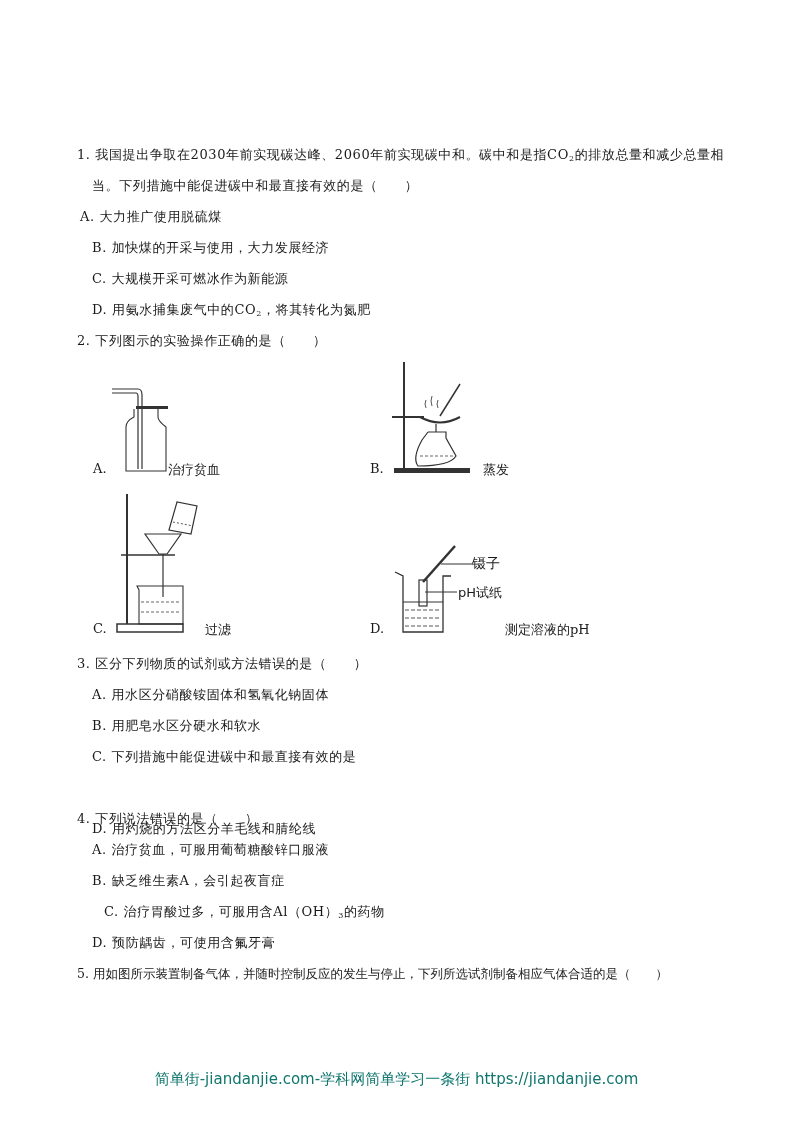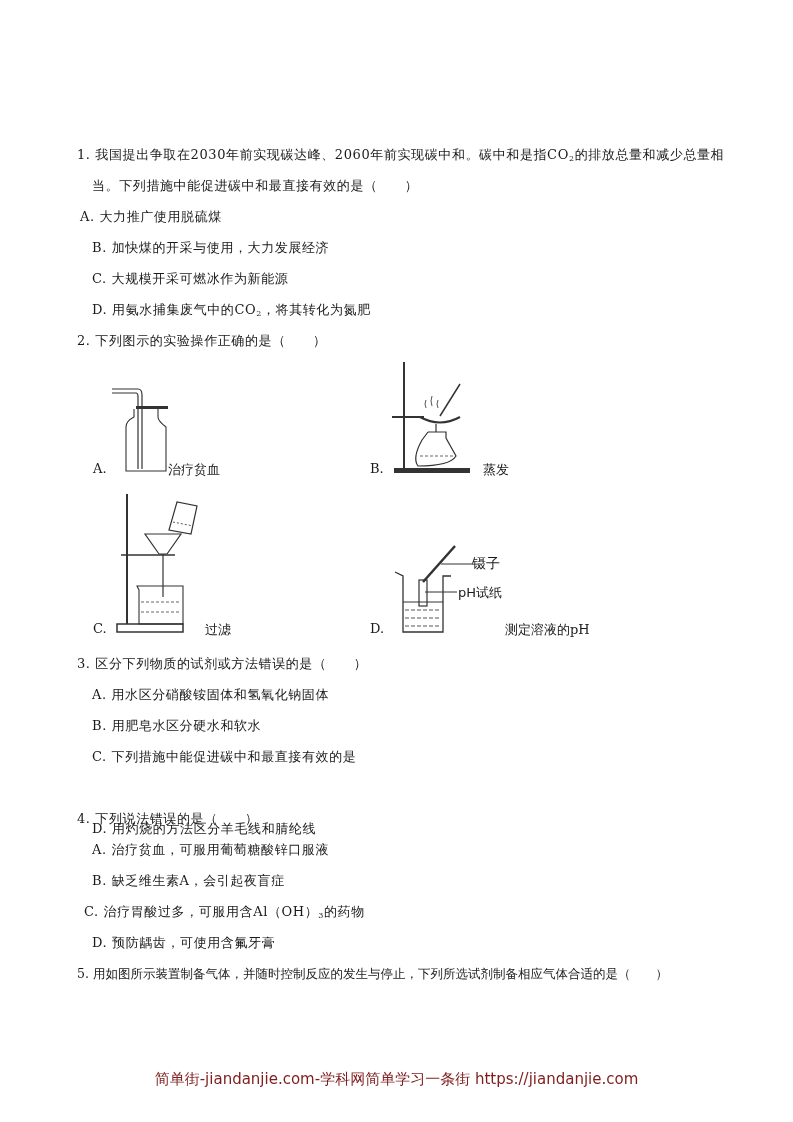--- a/index.html
+++ b/index.html
@@ -7,21 +7,21 @@
          font-family: "DejaVu Serif", "Liberation Serif", serif; color: #1a1a1a; }
   .page { position: absolute; left: 0; top: 0; width: 793px; height: 1122px; }
   .abs { position: absolute; white-space: nowrap; }
   .title { left: 77px; top: 84px; font-size: 13.5px; font-weight: bold; font-family: "DejaVu Sans", sans-serif; }
   .section { left: 77px; top: 114px; font-size: 13.5px; font-weight: bold; font-family: "DejaVu Sans", sans-serif; }
   .q { font-size: 13px; letter-spacing: 0.6px; }
   .opt { font-size: 13px; letter-spacing: 0.6px; }
   sub { font-size: 8px; vertical-align: -2px; }
   .figlabel { font-size: 13px; }
   .footer { left: 0; width: 793px; top: 1070px; text-align: center; font-size: 15px;
-            color: #7f1d1d; font-family: "DejaVu Sans", sans-serif; }
+            color: #0f766e; font-family: "DejaVu Sans", sans-serif; }
   svg { position: absolute; overflow: visible; }
 </style>
 </head>
 <body>
 
 <div class="page">
 
 
   <div class="abs q" style="left:77px; top:146px;">
     <span>1.</span>
@@ -113,21 +113,21 @@
 
   <div class="abs q" style="left:77px; top:810px;">
     <span>4.</span> <span>下列说法错误的是（　　）</span>
   </div>
   <div class="abs opt" style="left:92px; top:841px;">
     <span>A.</span> <span>治疗贫血，可服用葡萄糖酸锌口服液</span>
   </div>
   <div class="abs opt" style="left:92px; top:872px;">
     <span>B.</span> <span>缺乏维生素A，会引起夜盲症</span>
   </div>
-  <div class="abs opt" style="left:84px; top:903px;">
+  <div class="abs opt" style="left:104px; top:903px;">
     <span>C.</span> <span>治疗胃酸过多，可服用含Al（OH）</span><sub>3</sub><span>的药物</span>
   </div>
   <div class="abs opt" style="left:92px; top:934px;">
     <span>D.</span> <span>预防龋齿，可使用含氟牙膏</span>
   </div>
 
   <div class="abs q" style="left:77px; top:966px; letter-spacing:0px; font-size:12.5px;">
     <span>5.</span> <span>用如图所示装置制备气体，并随时控制反应的发生与停止，下列所选试剂制备相应气体合适的是（　　）</span>
   </div>
 

